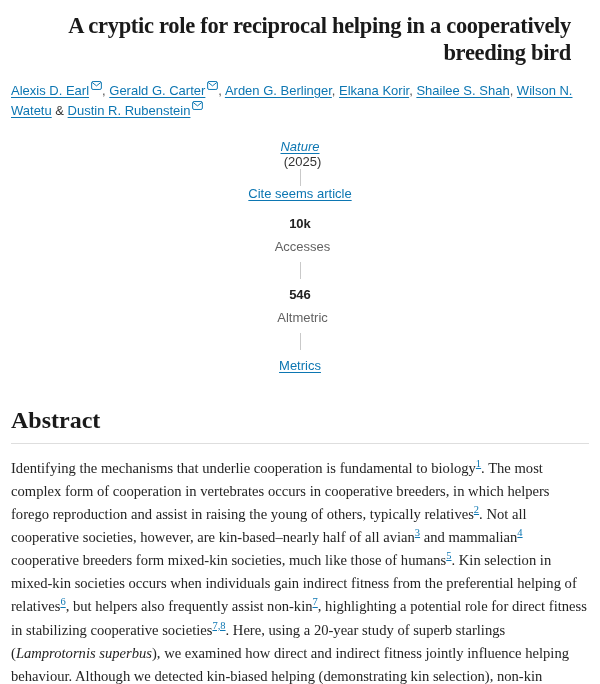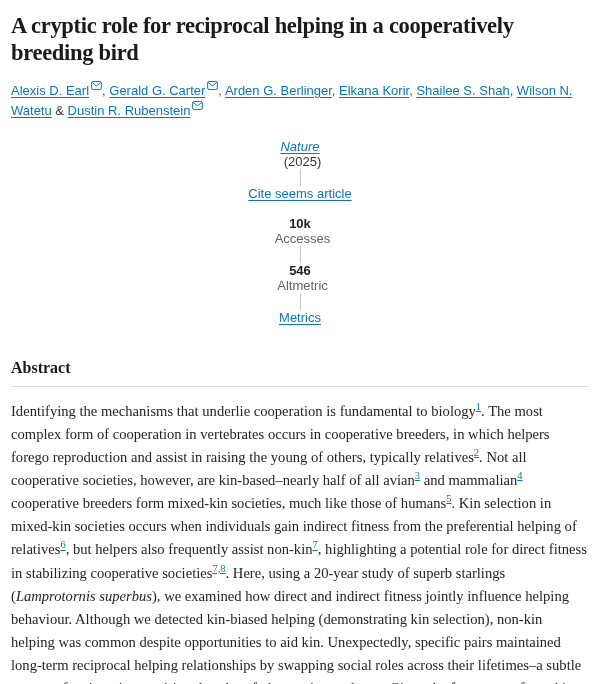--- a/index.html
+++ b/index.html
@@ -15,20 +15,21 @@
 
   h1.article-title {
     font-family: "Liberation Serif", serif;
     font-weight: bold;
     font-size: 22.5px;
     line-height: 1.22;
     letter-spacing: -0.3px;
     color: #1a1a1a;
     margin: 2px 0 14px 0;
     max-width: 560px;
+    text-align: right;
   }
 
   .authors {
     font-size: 13px;
     line-height: 20px;
     color: #555;
     margin-bottom: 18px;
     max-width: 575px;
   }
   .authors a.author-link {
@@ -46,21 +47,21 @@
   }
   .amp { color: #333; }
 
   .journal-row, .metrics-row {
     display: flex;
     align-items: center;
     font-size: 13px;
     flex-direction: column;
   }
   .journal-row { margin-bottom: 15px; }
-  .metrics-row { margin-bottom: 0; }
+  .metrics-row { margin-bottom: 0; gap: 8px; }
 
   a.plain-link {
     color: #0c76b2;
     text-decoration: underline;
     text-underline-offset: 2px;
     cursor: pointer;
   }
   .journal-name { font-style: italic; }
   .journal-year { color: #333; margin-left: 5px; }
 
@@ -72,21 +73,21 @@
     margin: 0 11px;
   }
 
   .metric-value { font-weight: bold; color: #222; }
   .metric-label { color: #626262; margin-left: 5px; text-align: center; }
 
   .abstract-section { margin-top: 34px; }
   h2.abstract-heading {
     font-family: "Liberation Serif", serif;
     font-weight: bold;
-    font-size: 16px;
+    font-size: 24px;
     color: #1a1a1a;
     margin-bottom: 9px;
   }
   .section-rule {
     border: none;
     border-top: 1px solid #dedede;
     margin-bottom: 13px;
   }
 
   .abstract-text {

